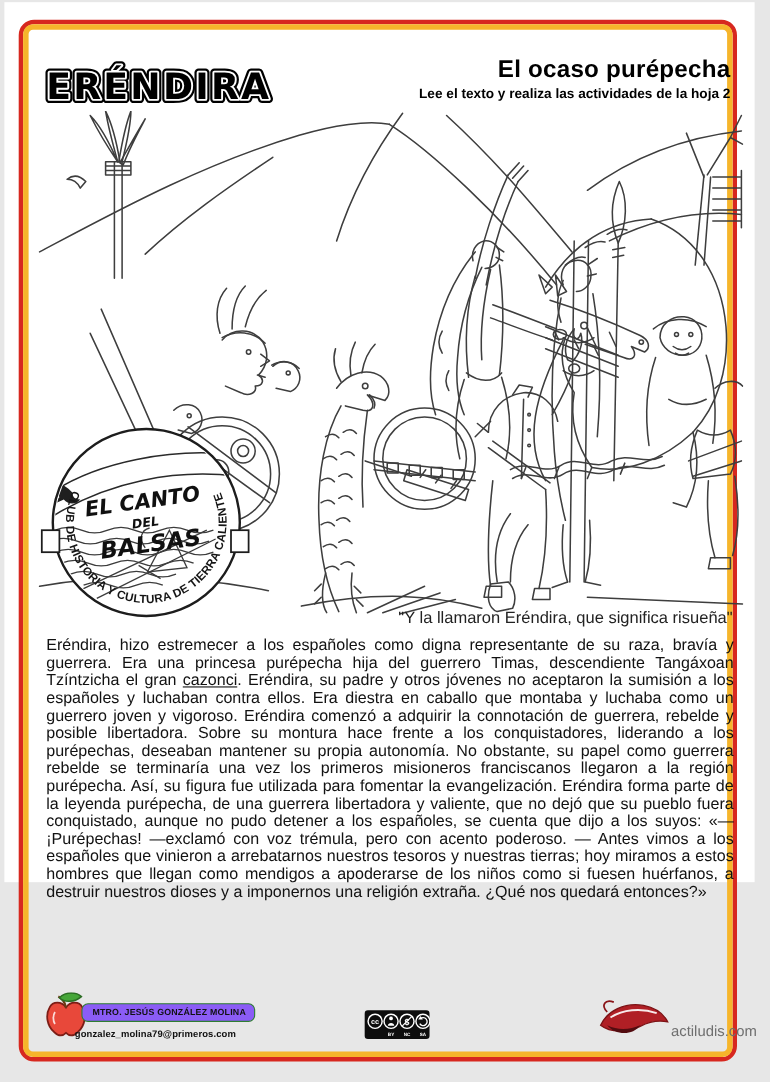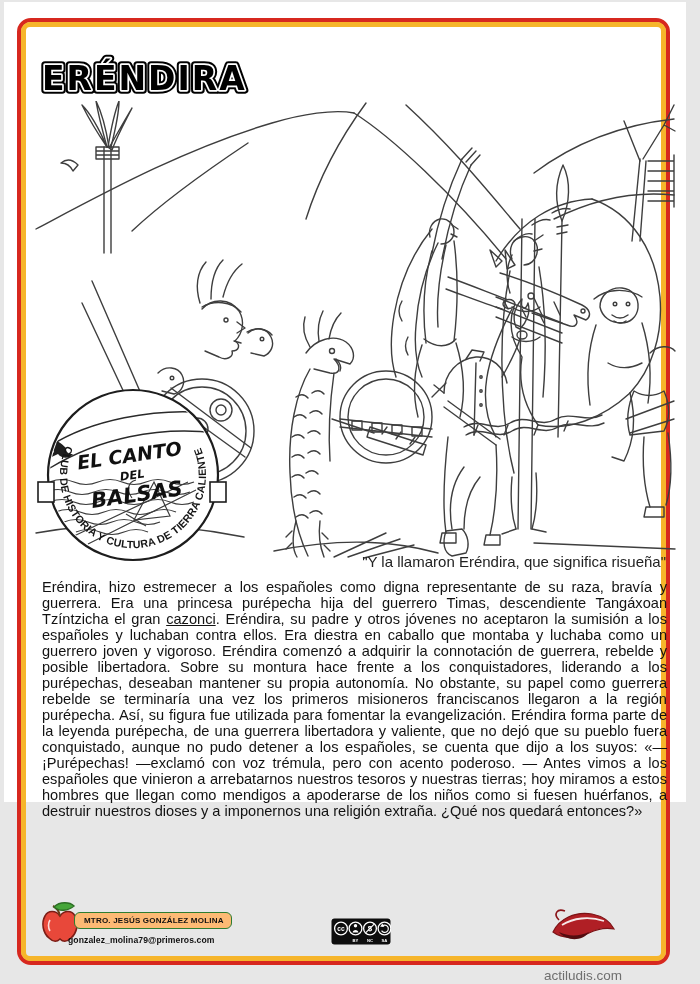--- a/index.html
+++ b/index.html
@@ -19,45 +19,49 @@
   .head-right .t2{font-size:12.4px;font-weight:bold;margin-top:2px;}
   .mural{position:absolute;left:30px;top:99px;}
   .club-logo{position:absolute;left:32px;top:384px;}
   .caption{position:absolute;left:290px;top:551px;width:372px;text-align:right;
     font-size:15px;color:#222;}
   .bodytext{position:absolute;left:38px;top:577px;width:625px;
     font-size:14.6px;line-height:16px;text-align:justify;color:#121212;}
   .bodytext .u{text-decoration:underline;}
   .footer-left{position:absolute;left:36px;top:896px;width:190px;}
   .apple-svg{position:absolute;left:0;top:4px;}
-  .teacher-box{position:absolute;left:34px;top:14px;background:#fdba74;
+  .teacher-box{position:absolute;left:34px;top:14px;background:#8b5cf6;
     border:1.6px solid #2e7d32;border-radius:6px;padding:3px 7px 3px 9px;
     font-size:8px;font-weight:bold;color:#111;white-space:nowrap;letter-spacing:.2px;}
   .teacher-email{position:absolute;left:28px;top:37px;font-size:8.6px;font-weight:bold;
     color:#111;white-space:nowrap;letter-spacing:.1px;}
   .cc-svg{position:absolute;left:327px;top:916px;}
-  .actiludis{position:absolute;left:538px;top:904px;display:flex;align-items:center;flex-direction:column;}
+  .actiludis{position:absolute;left:538px;top:904px;display:flex;align-items:center;}
   .actiludis .site{font-size:13.5px;color:#6f6f6f;margin-left:2px;margin-top:14px;}
 </style>
 </head>
 <body>
 
 <div class="page">
   <div class="frame">
     <div class="frame-inner"></div>
   </div>
 
   <svg class="title-svg" width="210" height="50" viewBox="0 0 210 50">
     <g font-family="'DejaVu Sans',sans-serif" font-weight="bold" font-size="33" letter-spacing="2">
       <text x="2" y="38" fill="none" stroke="#000" stroke-width="7.5" stroke-linejoin="round">ERÉNDIRA</text>
       <text x="2" y="38" fill="none" stroke="#fff" stroke-width="3.4" stroke-linejoin="round">ERÉNDIRA</text>
       <text x="2" y="38" fill="#000">ERÉNDIRA</text>
     </g>
   </svg>
 
+  <div class="head-right">
+    <div class="t1">El ocaso purépecha</div>
+    <div class="t2">Lee el texto y realiza las actividades de la hoja 2</div>
+  </div>
 
   <svg class="mural" width="642" height="458" viewBox="0 0 642 458">
     <g stroke="#3e3e3e" stroke-width="1.4" fill="none" stroke-linecap="round" stroke-linejoin="round">
 
       <path d="M2,128 C70,92 150,48 238,22 C268,13 300,8 320,12"></path>
       <path d="M320,12 C358,36 420,94 472,158"></path>
       <path d="M214,42 C172,70 132,98 98,130"></path>
       <path d="M332,2 C304,40 284,80 272,118"></path>
       <path d="M372,4 C420,48 452,88 486,128"></path>
       <path d="M500,72 C540,42 586,24 640,18"></path>

